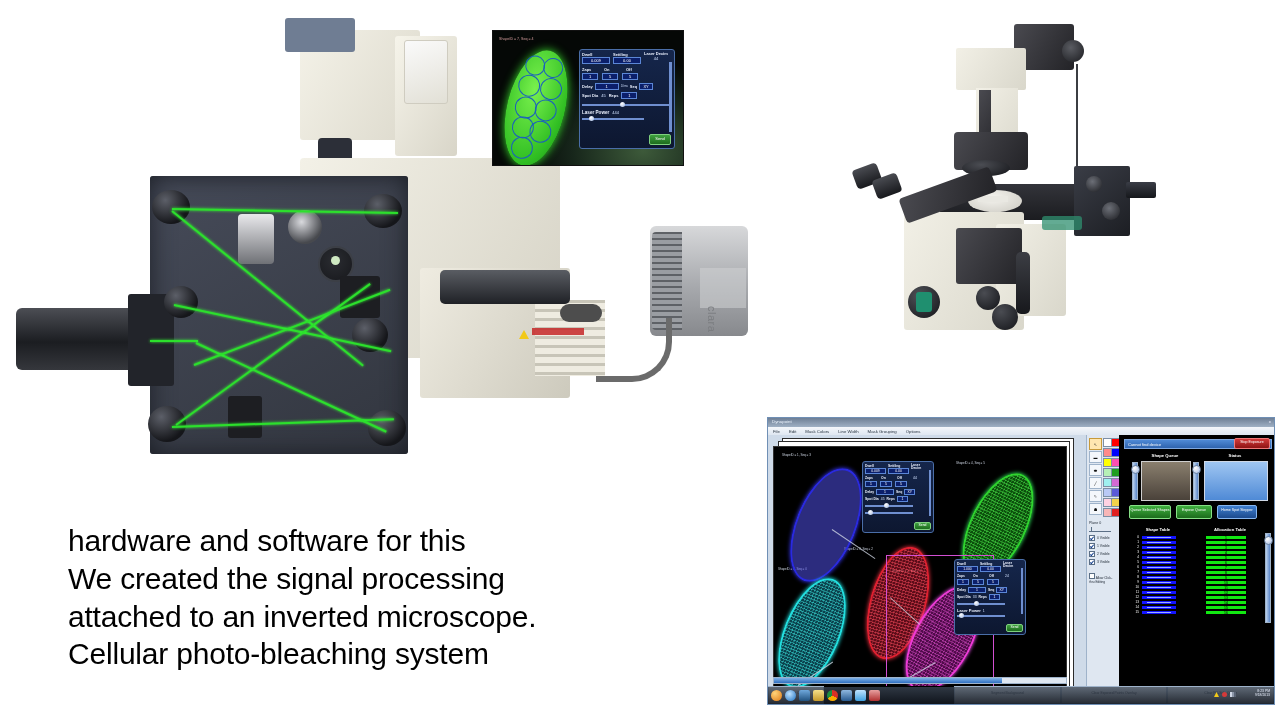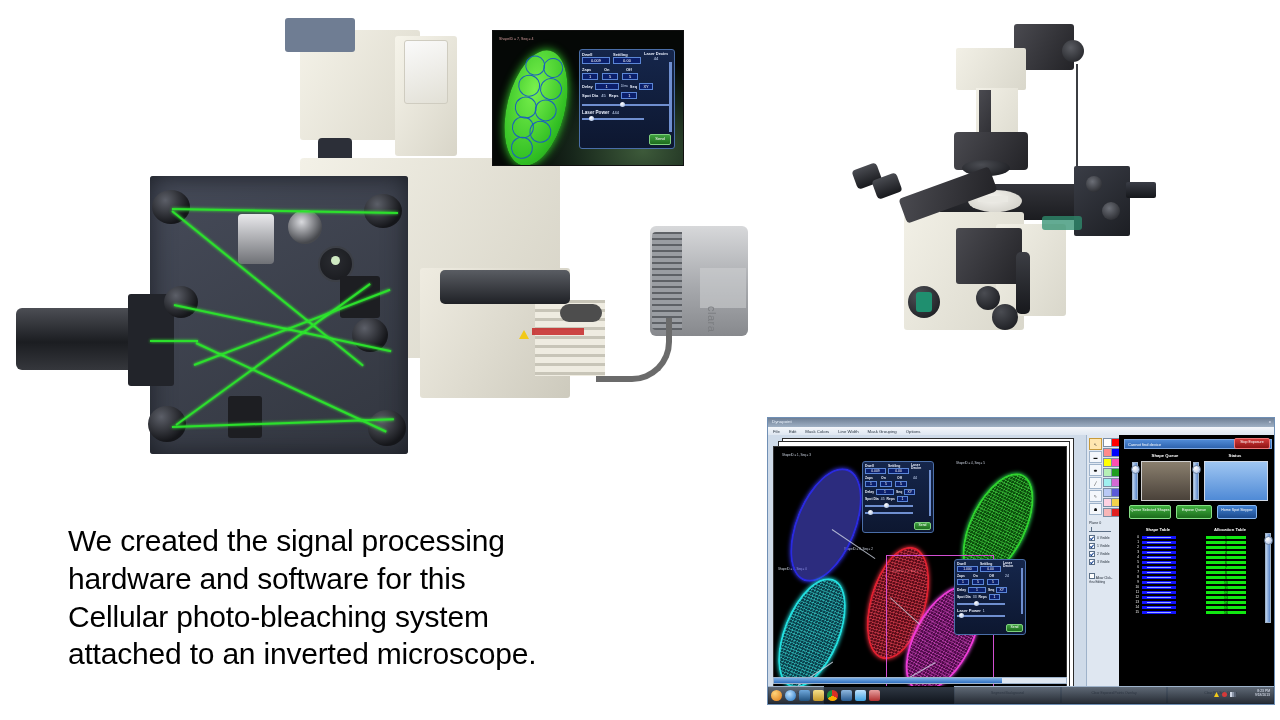--- a/index.html
+++ b/index.html
@@ -323,24 +323,24 @@
     <div class="m" style="left:266px;top:186px;width:18px;height:18px;border-radius:50%;
          background:radial-gradient(circle at 40% 35%,#6c6f77,#1a1b1f);"></div>
     <div class="m" style="left:290px;top:166px;width:30px;height:16px;
          background:linear-gradient(180deg,#3a3d46,#15171b);border-radius:2px;"></div>
     <div class="m" style="left:206px;top:200px;width:40px;height:14px;background:#2f8f6f;opacity:.75;border-radius:3px;"></div>
     <div class="m" style="left:180px;top:236px;width:14px;height:62px;
          background:linear-gradient(180deg,#3c3e44,#17181c);border-radius:5px;"></div>
   </div>
 
   <div class="caption">
+    <div>hardware and software for this</div>
     <div>We created the signal processing</div>
-    <div>hardware and software for this</div>
+    <div>attached to an inverted microscope.</div>
     <div>Cellular photo-bleaching system</div>
-    <div>attached to an inverted microscope.</div>
   </div>
 
   <div class="app">
 
     <div class="titlebar">
       <span class="t">Dynapoint</span>
       <span class="x">x</span>
     </div>
 
     <div class="menubar">

